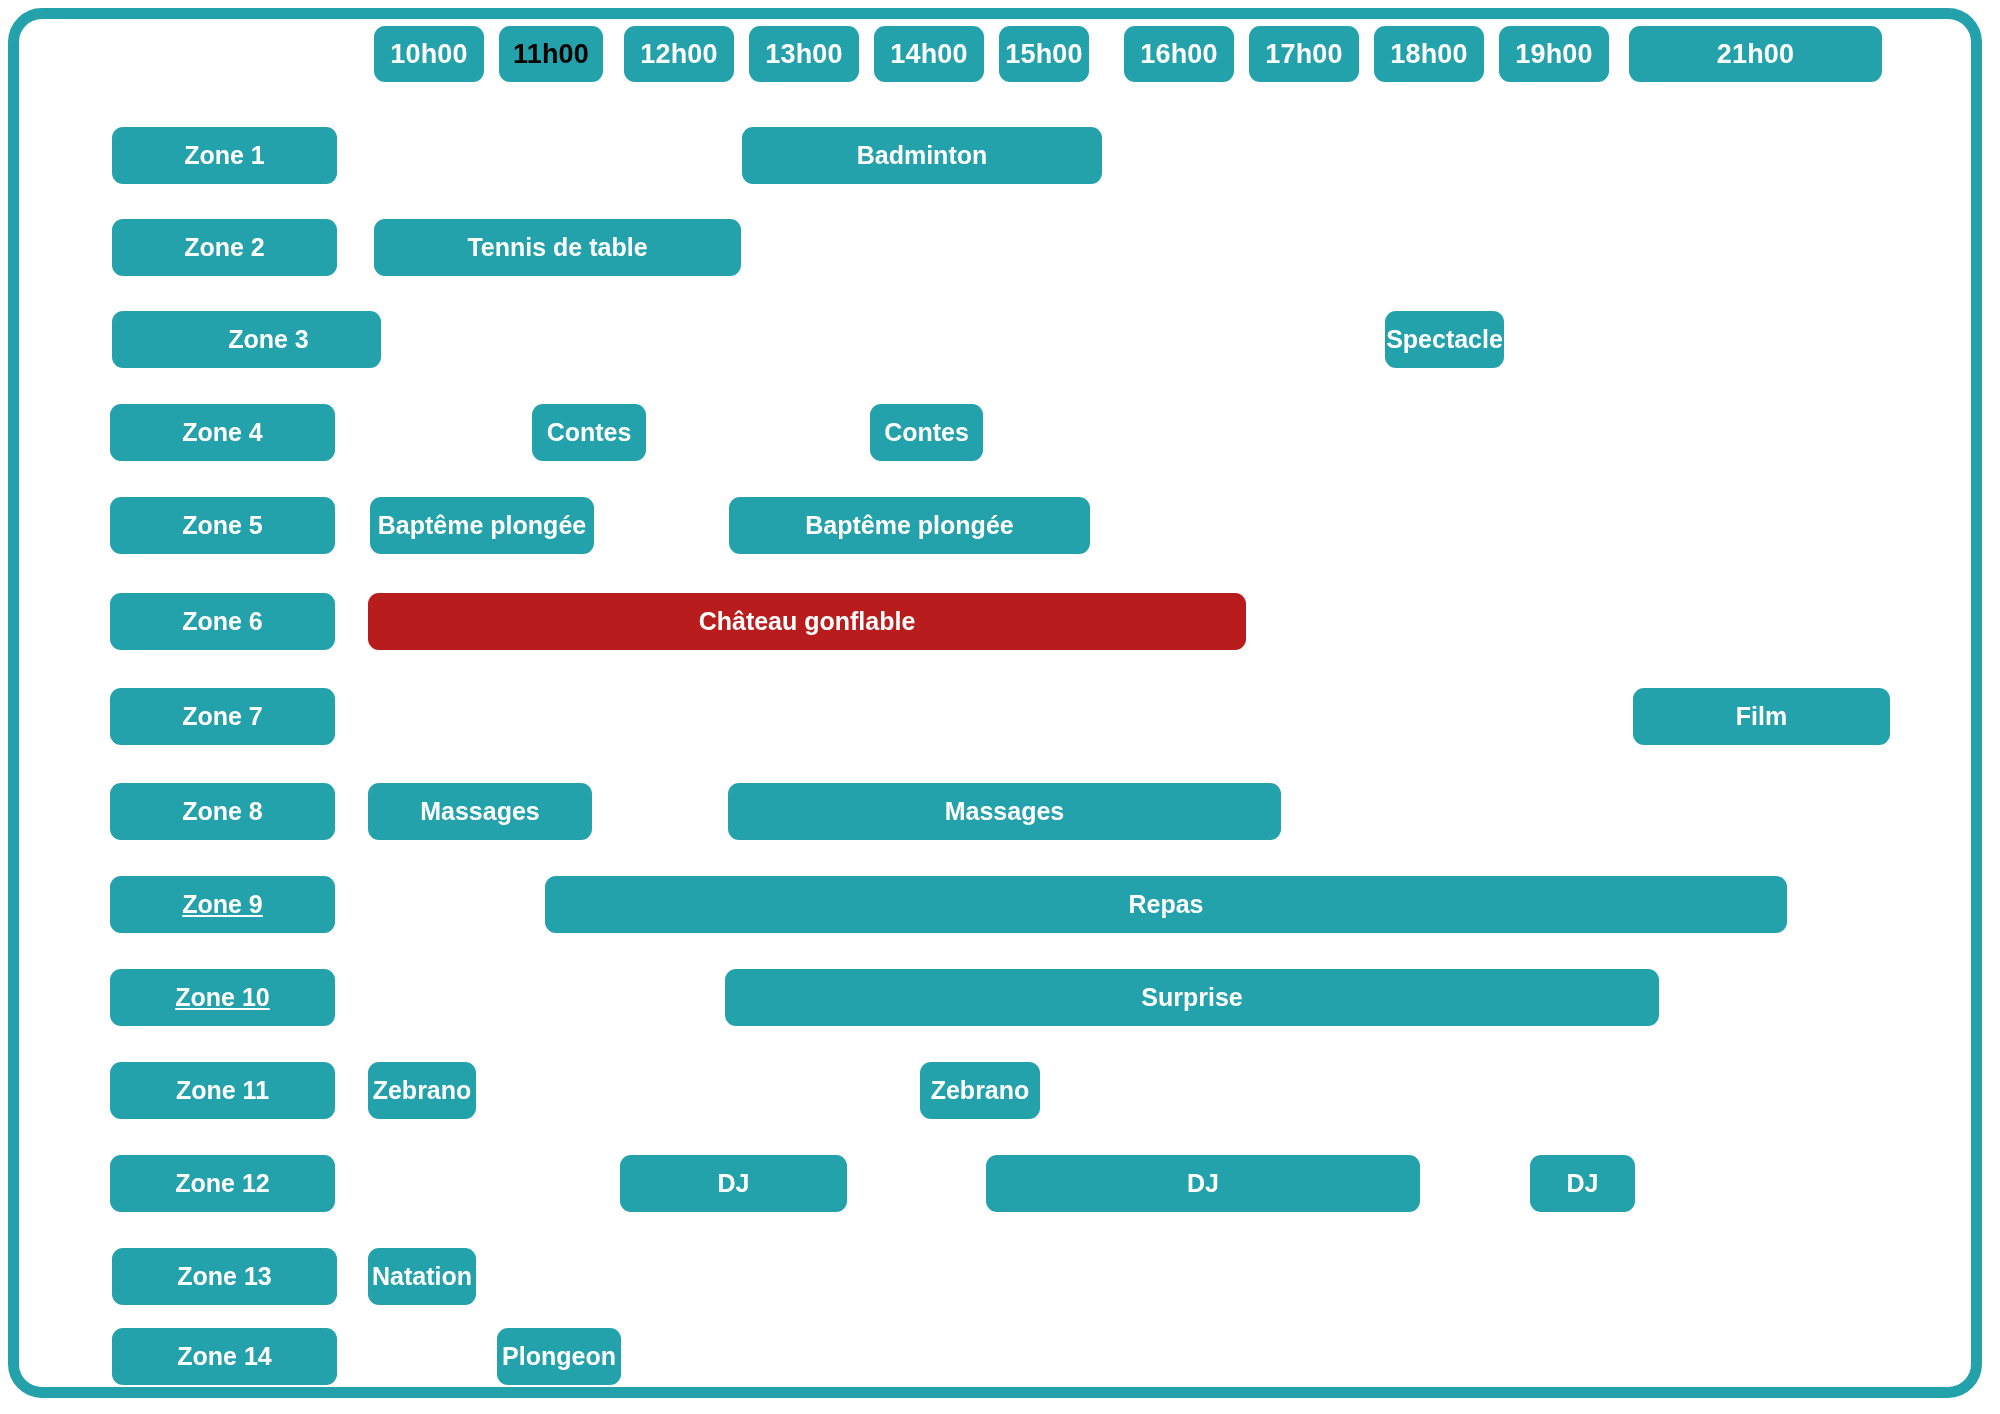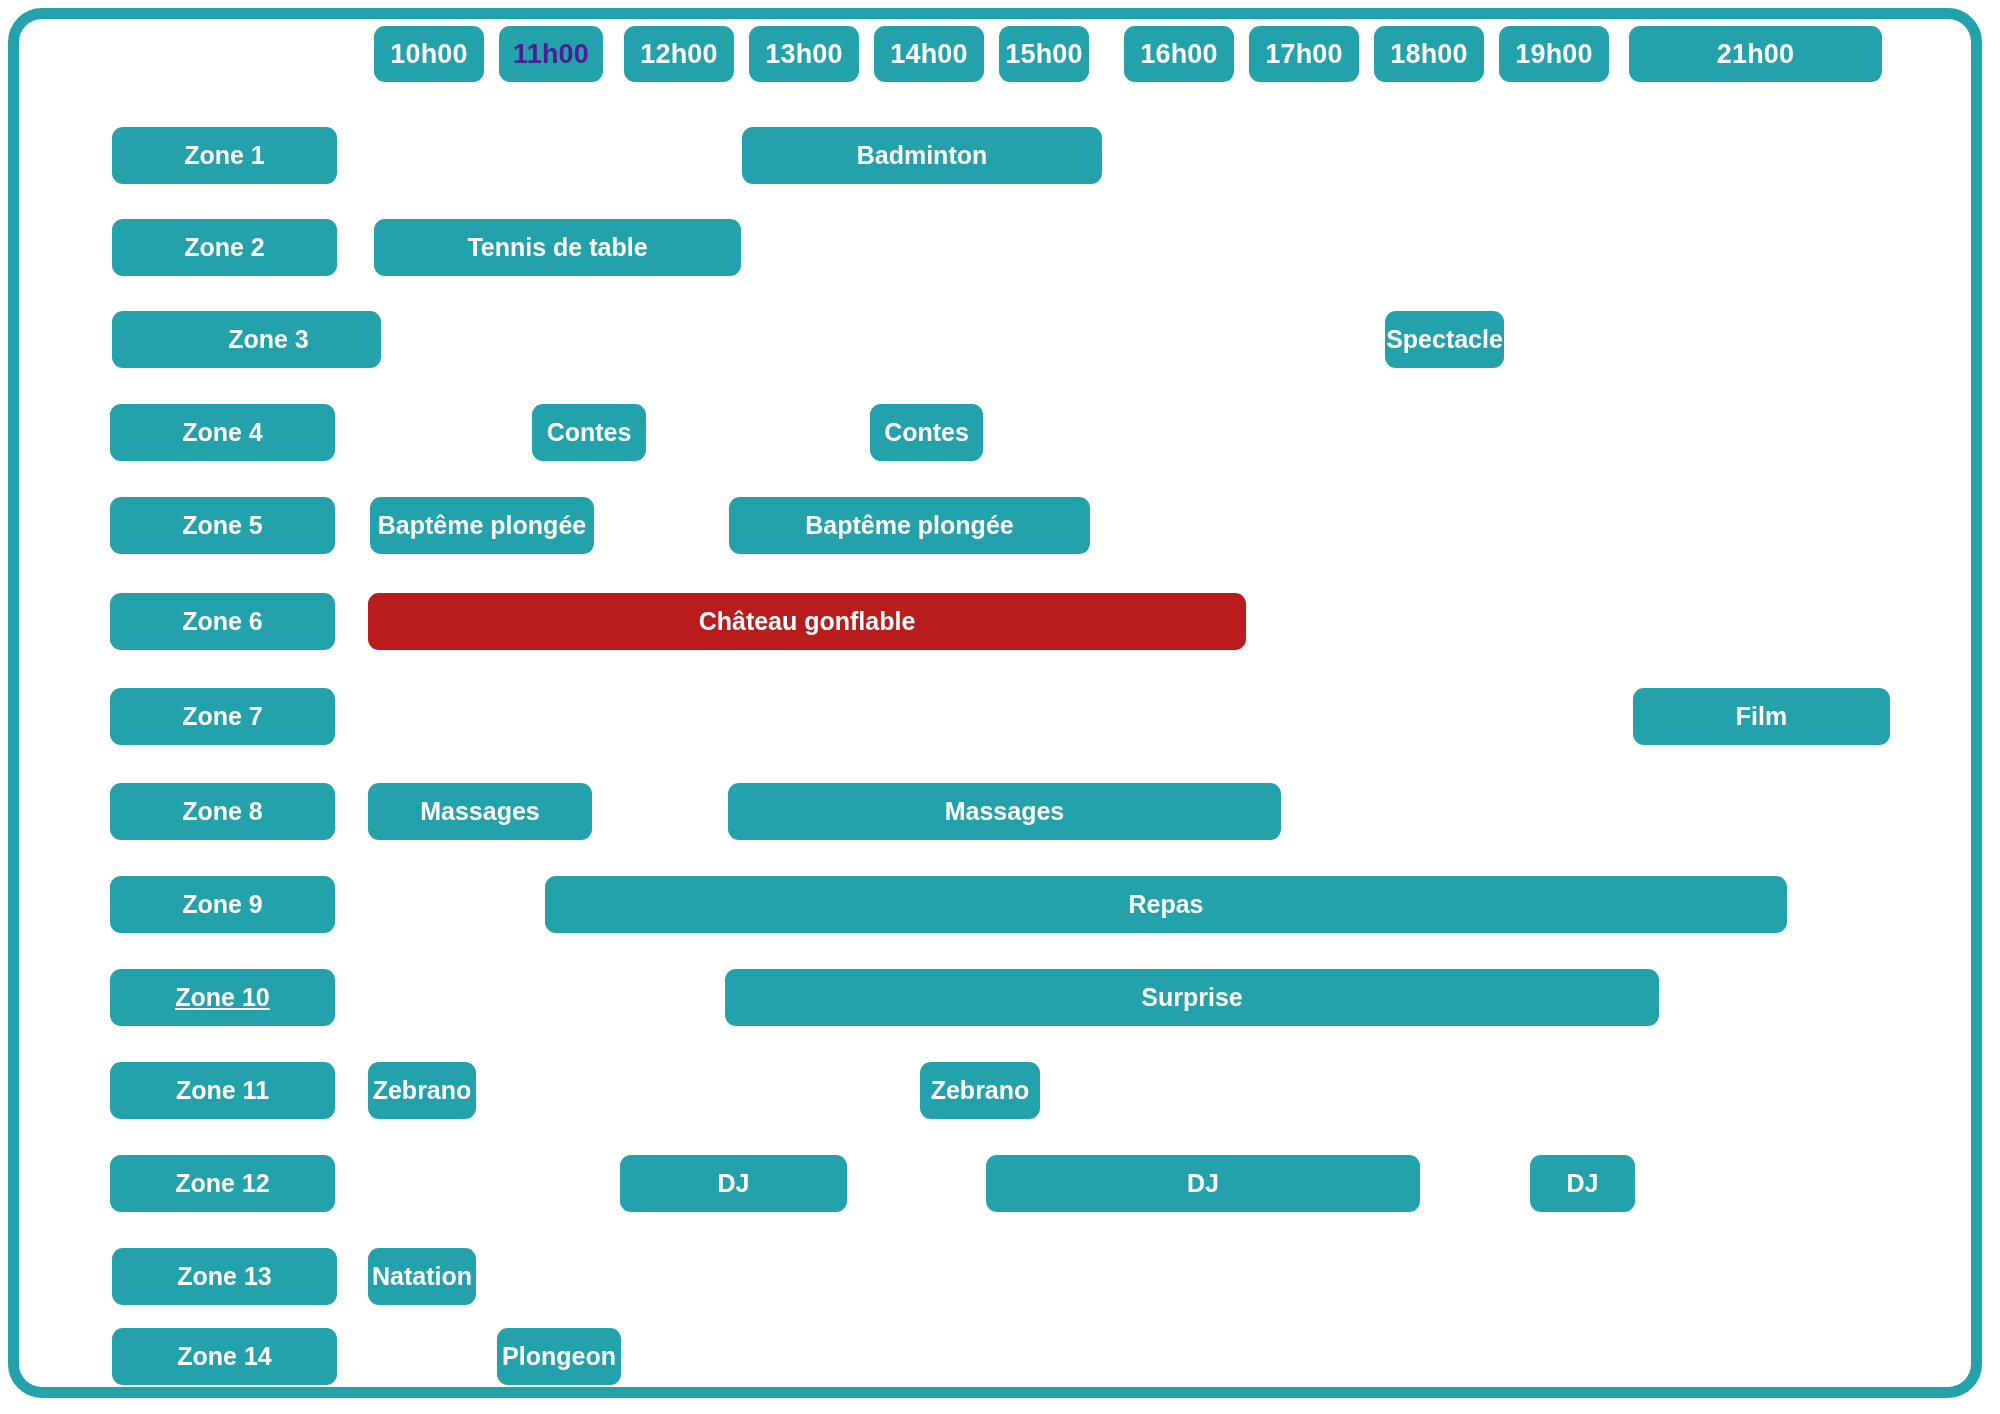--- a/index.html
+++ b/index.html
@@ -107,21 +107,21 @@
 </style>
 </head>
 <body>
 
 <div id="stage" style="background: rgb(255, 255, 255);">
 
   <div id="frame" style="border-color: rgb(35, 162, 171);"></div>
 
   <div id="time-header">
       <div class="time-chip" style="left: 374px; width: 110px; background: rgb(35, 162, 171); color: rgb(255, 255, 255);">10h00</div>
-      <div class="time-chip" style="left: 499px; width: 104px; background: rgb(35, 162, 171); color: #4c1d95;">11h00</div>
+      <div class="time-chip" style="left: 499px; width: 104px; background: rgb(35, 162, 171); color: #000000;">11h00</div>
       <div class="time-chip" style="left: 624px; width: 110px; background: rgb(35, 162, 171); color: rgb(255, 255, 255);">12h00</div>
       <div class="time-chip" style="left: 749px; width: 110px; background: rgb(35, 162, 171); color: rgb(255, 255, 255);">13h00</div>
       <div class="time-chip" style="left: 874px; width: 110px; background: rgb(35, 162, 171); color: rgb(255, 255, 255);">14h00</div>
       <div class="time-chip" style="left: 999px; width: 90px; background: rgb(35, 162, 171); color: rgb(255, 255, 255);">15h00</div>
       <div class="time-chip" style="left: 1124px; width: 110px; background: rgb(35, 162, 171); color: rgb(255, 255, 255);">16h00</div>
       <div class="time-chip" style="left: 1249px; width: 110px; background: rgb(35, 162, 171); color: rgb(255, 255, 255);">17h00</div>
       <div class="time-chip" style="left: 1374px; width: 110px; background: rgb(35, 162, 171); color: rgb(255, 255, 255);">18h00</div>
       <div class="time-chip" style="left: 1499px; width: 110px; background: rgb(35, 162, 171); color: rgb(255, 255, 255);">19h00</div>
       <div class="time-chip" style="left: 1629px; width: 253px; background: rgb(35, 162, 171); color: rgb(255, 255, 255);">21h00</div>
     </div>
@@ -178,21 +178,21 @@
       <div class="zone-row" style="top: 775px;">
         <div class="zone-chip" style="left: 110px; background: rgb(35, 162, 171); color: rgb(255, 255, 255);">Zone 8</div>
         <div class="activity-bar" style="left: 368px; width: 224px; background: rgb(35, 162, 171); color: rgb(255, 255, 255);">
           <span class="bar-label">Massages</span>
         </div>
         <div class="activity-bar" style="left: 728px; width: 553px; background: rgb(35, 162, 171); color: rgb(255, 255, 255);">
           <span class="bar-label">Massages</span>
         </div>
       </div>
       <div class="zone-row" style="top: 868px;">
-        <div class="zone-chip" style="left: 110px; background: rgb(35, 162, 171); color: rgb(255, 255, 255);">Zone 9</div>
+        <div class="zone-chip" style="left: 110px; background: rgb(35, 162, 171); color: rgb(255, 255, 255); text-decoration: underline;">Zone 9</div>
         <div class="activity-bar" style="left: 545px; width: 1242px; background: rgb(35, 162, 171); color: rgb(255, 255, 255);">
           <span class="bar-label">Repas</span>
         </div>
       </div>
       <div class="zone-row" style="top: 961px;">
         <div class="zone-chip" style="left: 110px; background: rgb(35, 162, 171); color: rgb(255, 255, 255); text-decoration: underline;">Zone 10</div>
         <div class="activity-bar" style="left: 725px; width: 934px; background: rgb(35, 162, 171); color: rgb(255, 255, 255); align-items: center;">
           <span class="bar-label">Surprise</span>
         </div>
       </div>

